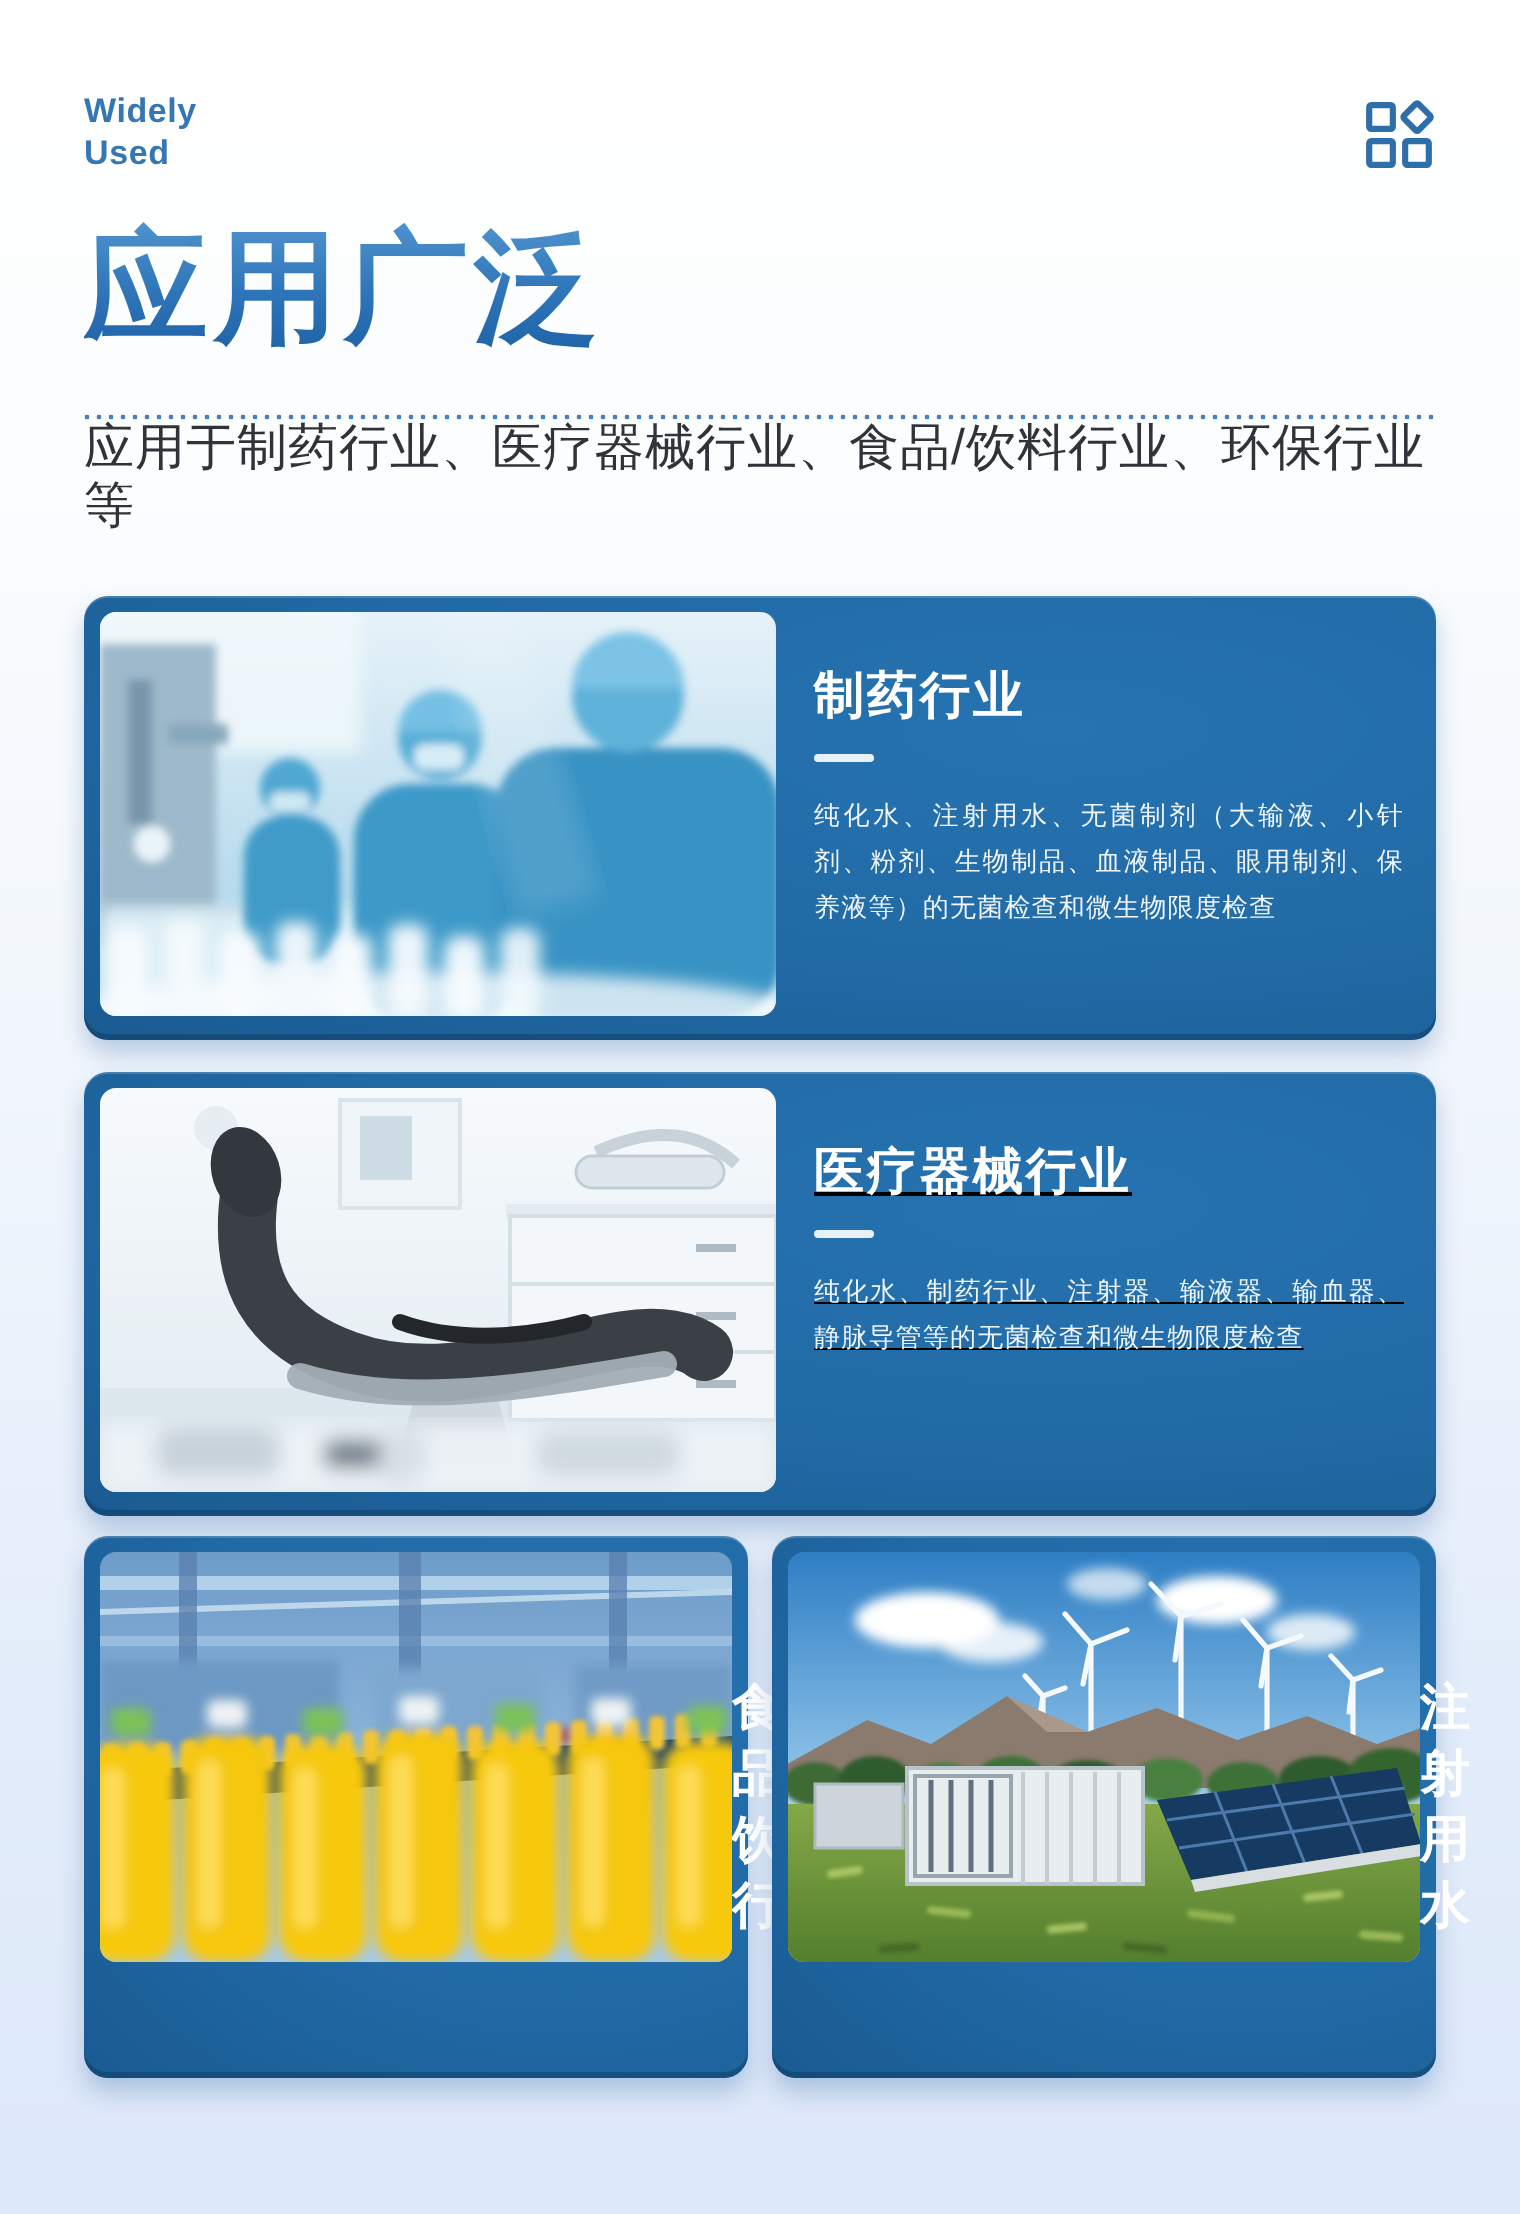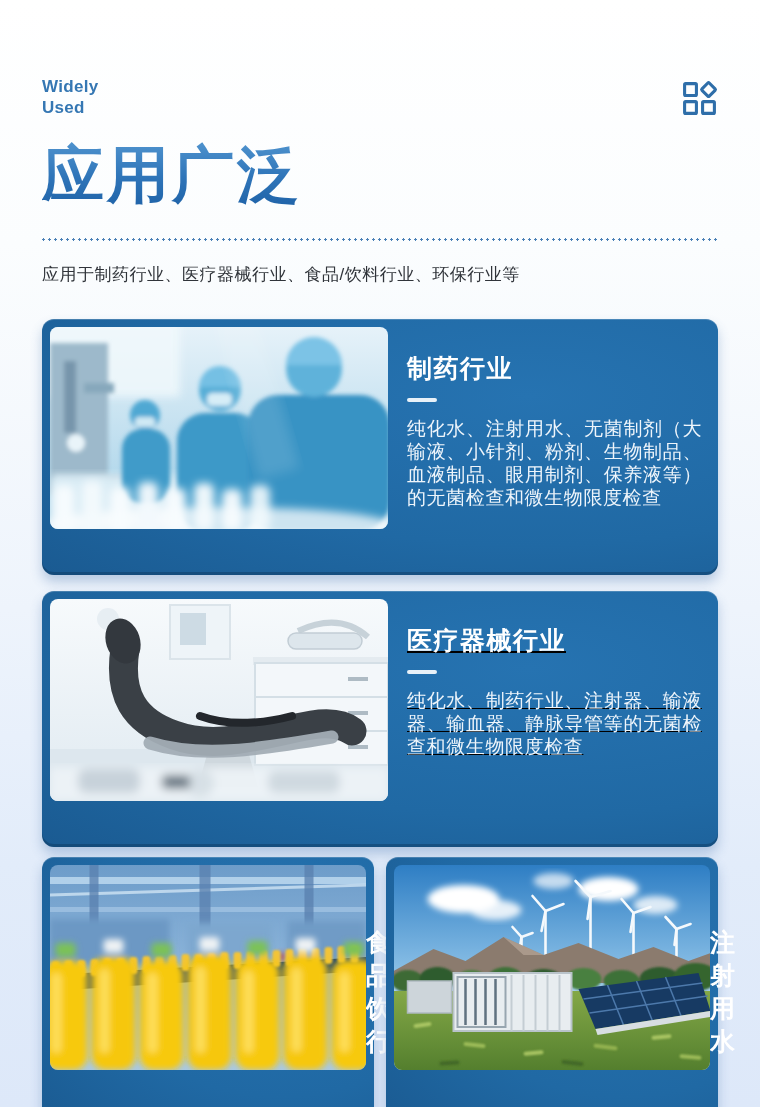--- a/index.html
+++ b/index.html
@@ -4,54 +4,54 @@
 <style>
   * { margin:0; padding:0; box-sizing:border-box; }
   html,body { width:760px; }
   body { font-family:"Liberation Sans","DejaVu Sans",sans-serif; }
   .page {
     width:760px; height:1107px; overflow:hidden;
     background:linear-gradient(180deg,#ffffff 0%,#fbfdfe 22%,#eef4fc 55%,#e2ecfa 78%,#dde8f9 100%);
     padding:0 42px;
   }
   
-  .header { padding-top:76px; display:flex; justify-content:space-between; align-items:flex-start; }
+  .header { padding-top:45px; display:flex; justify-content:space-between; align-items:flex-start; }
   .eyebrow { font-size:17px; line-height:21px; color:#3577b3; font-weight:600; letter-spacing:.3px; }
   .grid-icon { width:37px; height:37px; margin-top:4px; }
   .page-title {
     margin-top:23px; font-family:"DejaVu Serif","Liberation Serif",serif;
     font-size:62px; line-height:67px; font-weight:700; letter-spacing:3px;
     background:linear-gradient(180deg,#4f93ce 0%,#2e74b8 55%,#1f63a8 100%);
     -webkit-background-clip:text; background-clip:text;
     color:transparent; -webkit-text-fill-color:transparent;
   }
   .divider {
     margin-top:30px; height:3px;
     background-image:radial-gradient(circle at 1.5px 1.5px,#4a80b6 1.15px,transparent 1.3px);
     background-size:6px 3px; background-repeat:repeat-x;
   }
-  .subtitle { margin-top:19px; font-size:17px; line-height:29px; color:#30343a; letter-spacing:.5px; }
+  .subtitle { font-size:25px; line-height:29px; color:#30343a; letter-spacing:.5px; }
 
   
   .card {
     background:radial-gradient(130% 130% at 72% 30%,#2673b1 0%,#2069a4 45%,#1a5a91 78%,#154f83 100%);
     border-radius:12px; padding:8px;
     box-shadow:inset 0 -3px 0 rgba(13,56,94,.45), inset 0 1px 0 rgba(255,255,255,.18),
                0 7px 12px rgba(54,104,165,.30);
   }
-  .h-card { margin-top:30px; height:256px; display:flex; }
+  .h-card { margin-top:30px; height:222px; display:flex; }
   .h-card + .h-card { margin-top:16px;text-decoration:underline; }
   .card-img { border-radius:8px; overflow:hidden; flex-shrink:0; position:relative; }
   .h-img { width:338px; height:202px; }
   .card-img svg { display:block; width:100%; height:100%; }
   .panel { flex:1; padding:25px 8px 0 19px; }
   .panel-title { color:#ffffff; font-size:25px; font-weight:700; letter-spacing:1.5px; }
   .panel-bar { display:block; width:30px; height:4px; border-radius:2px; background:#e8f1f8; margin-top:13px; }
   .panel-body {
-    margin-top:15px; color:#eef5fb; font-size:19px; line-height:23px;
+    margin-top:15px; color:#eef5fb; font-size:13px; line-height:23px;
     text-align:justify; letter-spacing:.6px;
   }
 
   .bottom-row { margin-top:10px; display:flex; gap:12px; height:271px; }
   .v-card { flex:1; display:flex; flex-direction:row; }
   .v-img { width:100%; height:205px; }
   .v-caption {
     flex:1; display:flex; align-items:center; justify-content:center;
     color:#ffffff; font-size:25px; font-weight:700; letter-spacing:2px; padding-bottom:2px;
   }

